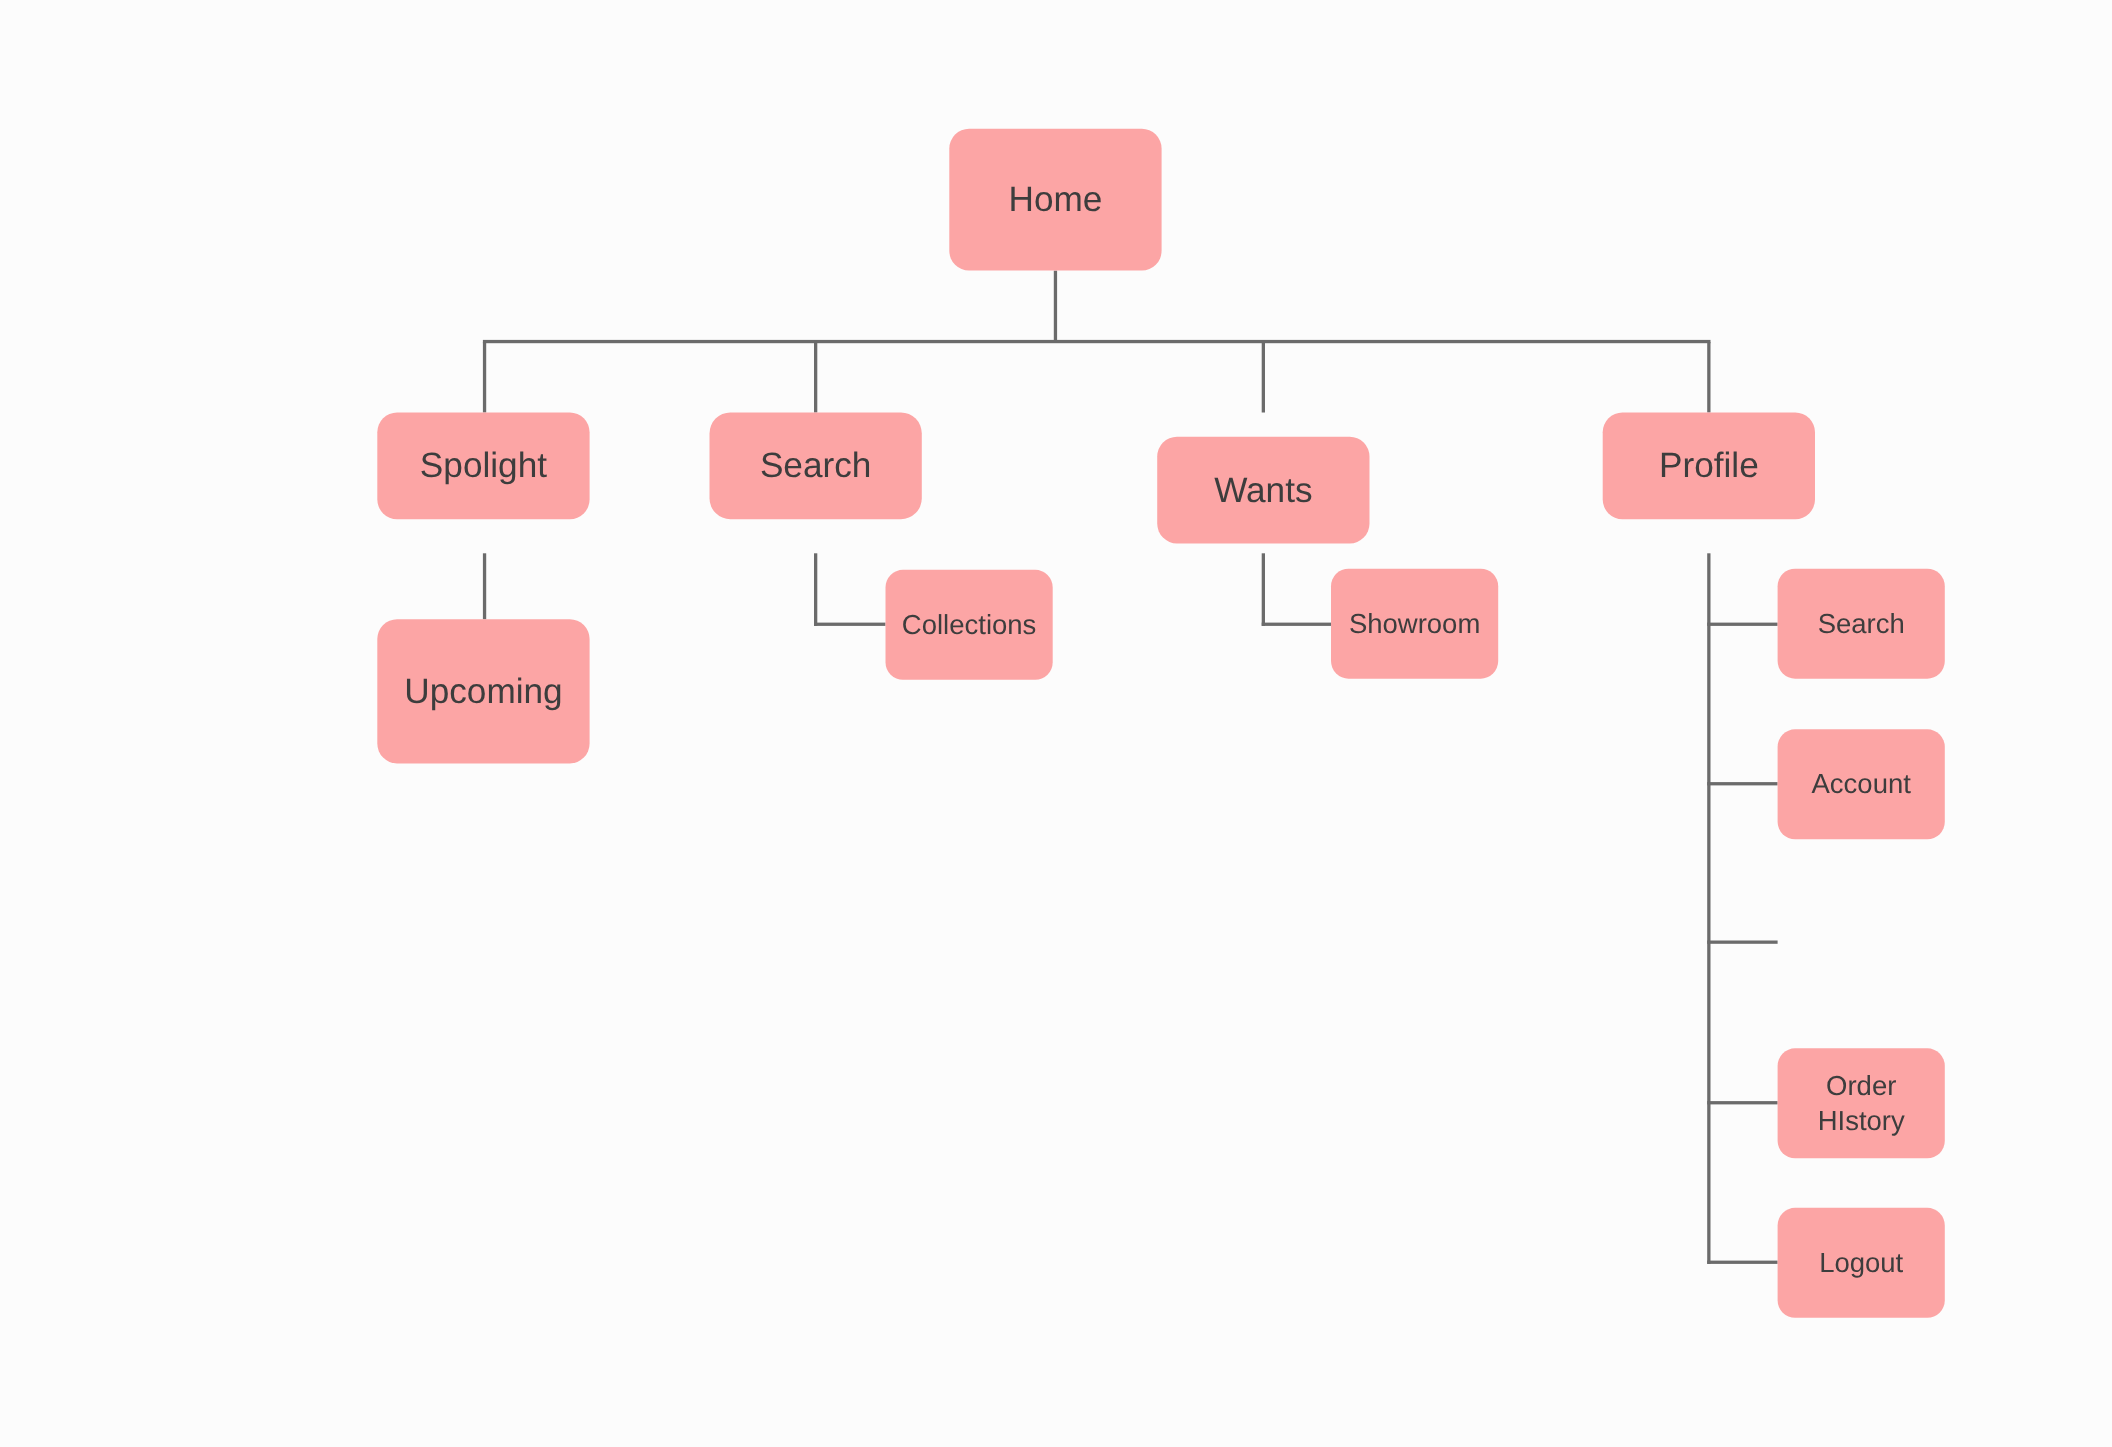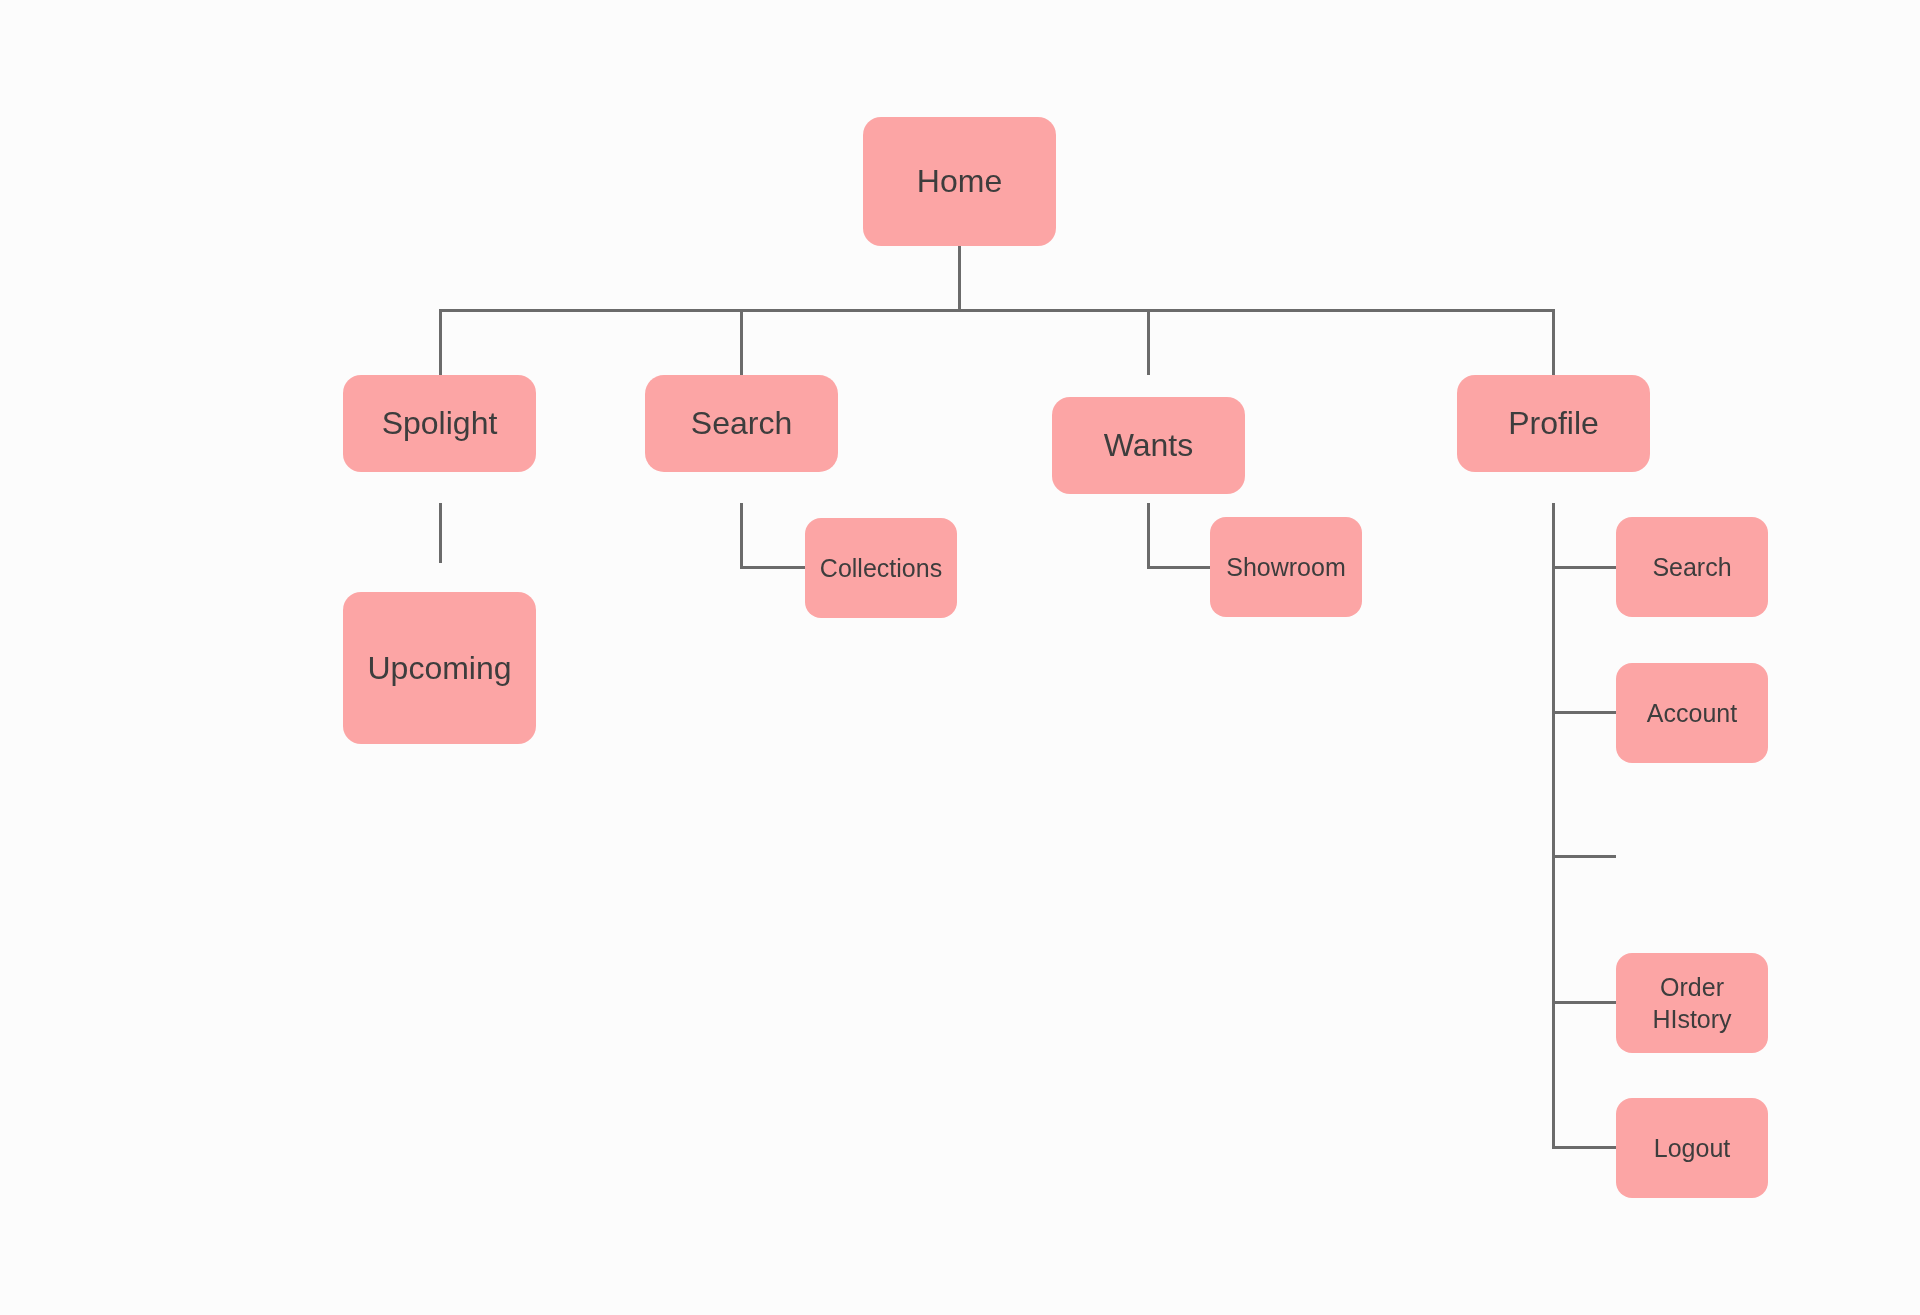--- a/index.html
+++ b/index.html
@@ -74,21 +74,21 @@
   <div class="line h" style="left:1552px; top:1001px; width:64px;"></div>
   <div class="line h" style="left:1552px; top:1146px; width:64px;"></div>
 
   <div class="node node--lg" style="left:863px;  top:117px;  height:129px;">Home</div>
 
   <div class="node node--lg" style="left:343px;  top:375px;">Spolight</div>
   <div class="node node--lg" style="left:645px;  top:375px;border-radius:19px;">Search</div>
   <div class="node node--lg" style="left:1052px; top:397px;">Wants</div>
   <div class="node node--lg" style="left:1457px; top:375px;">Profile</div>
 
-  <div class="node node--lg" style="left:343px;  top:592px; height:152px;">Upcoming</div>
+  <div class="node node--lg" style="left:343px;  top:563px; height:131px;">Upcoming</div>
 
   <div class="node node--sm" style="left:805px;  top:518px;">Collections</div>
   <div class="node node--sm" style="left:1210px; top:517px;">Showroom</div>
 
   <div class="node node--sm" style="left:1616px; top:517px;">Search</div>
   <div class="node node--sm" style="left:1616px; top:663px;">Account</div>
   <div class="node node--sm" style="left:1616px; top:953px;">Order HIstory</div>
   <div class="node node--sm" style="left:1616px; top:1098px;">Logout</div>
 
 </div>

